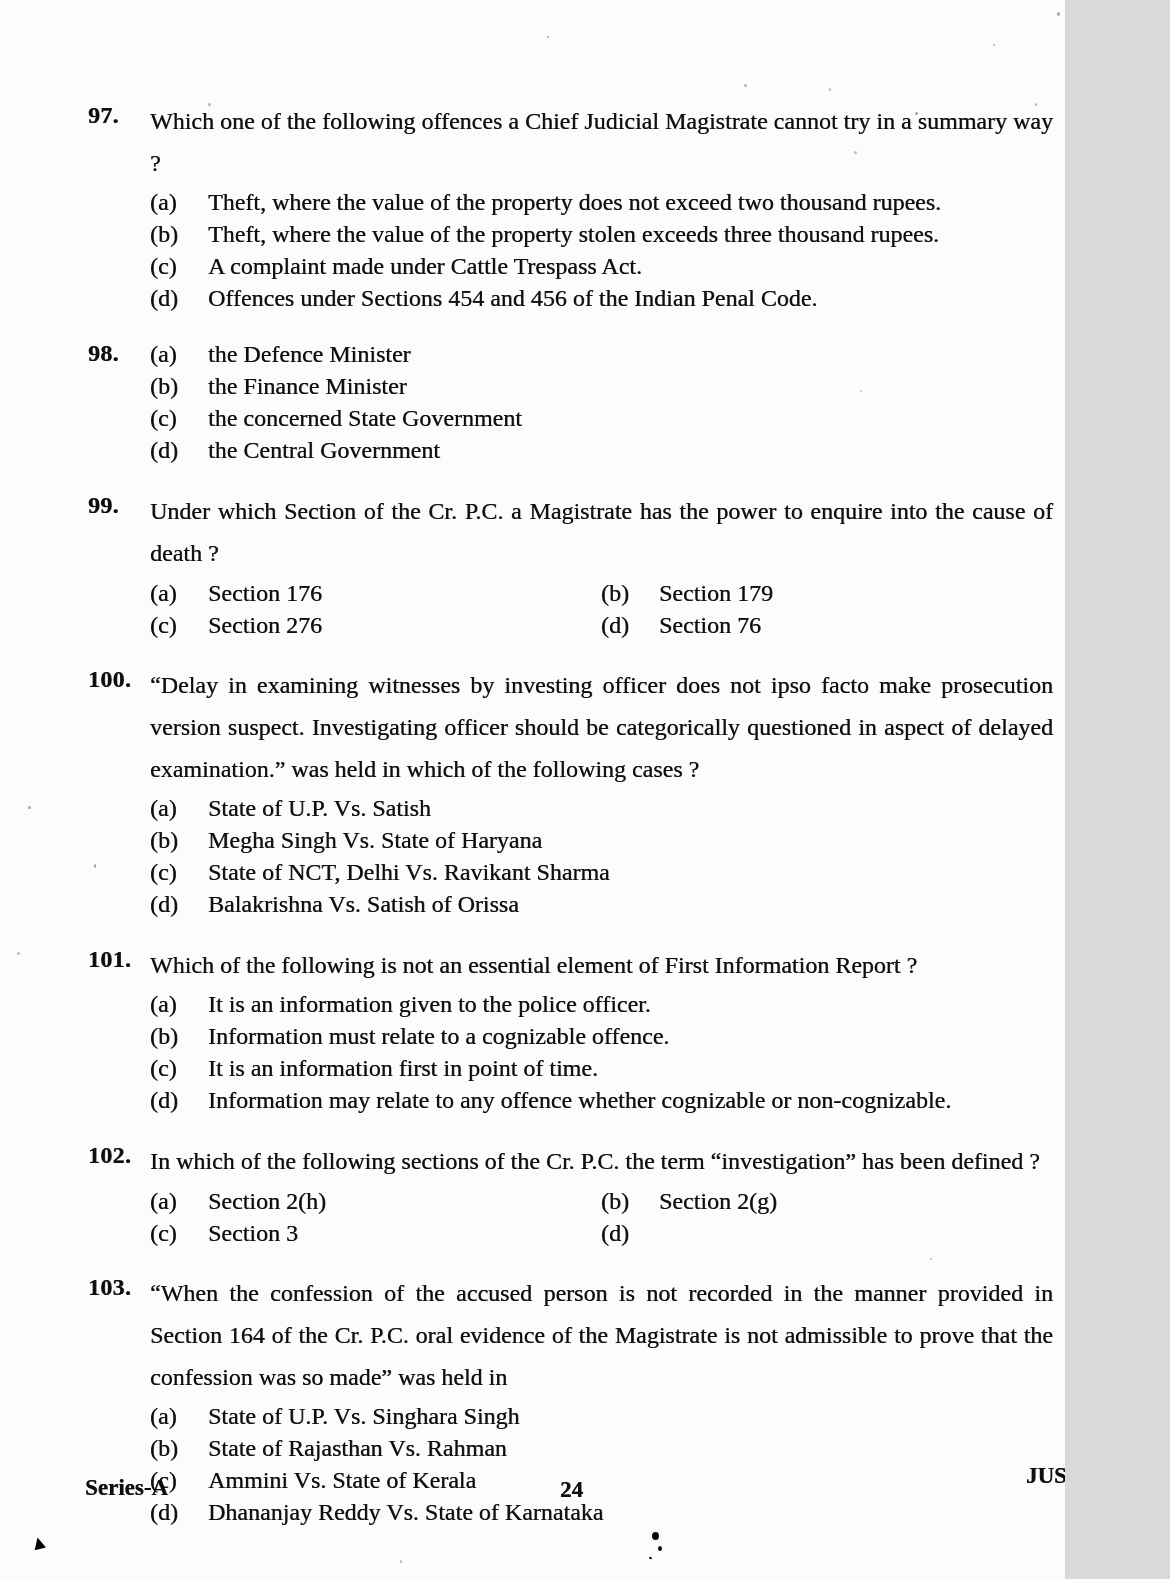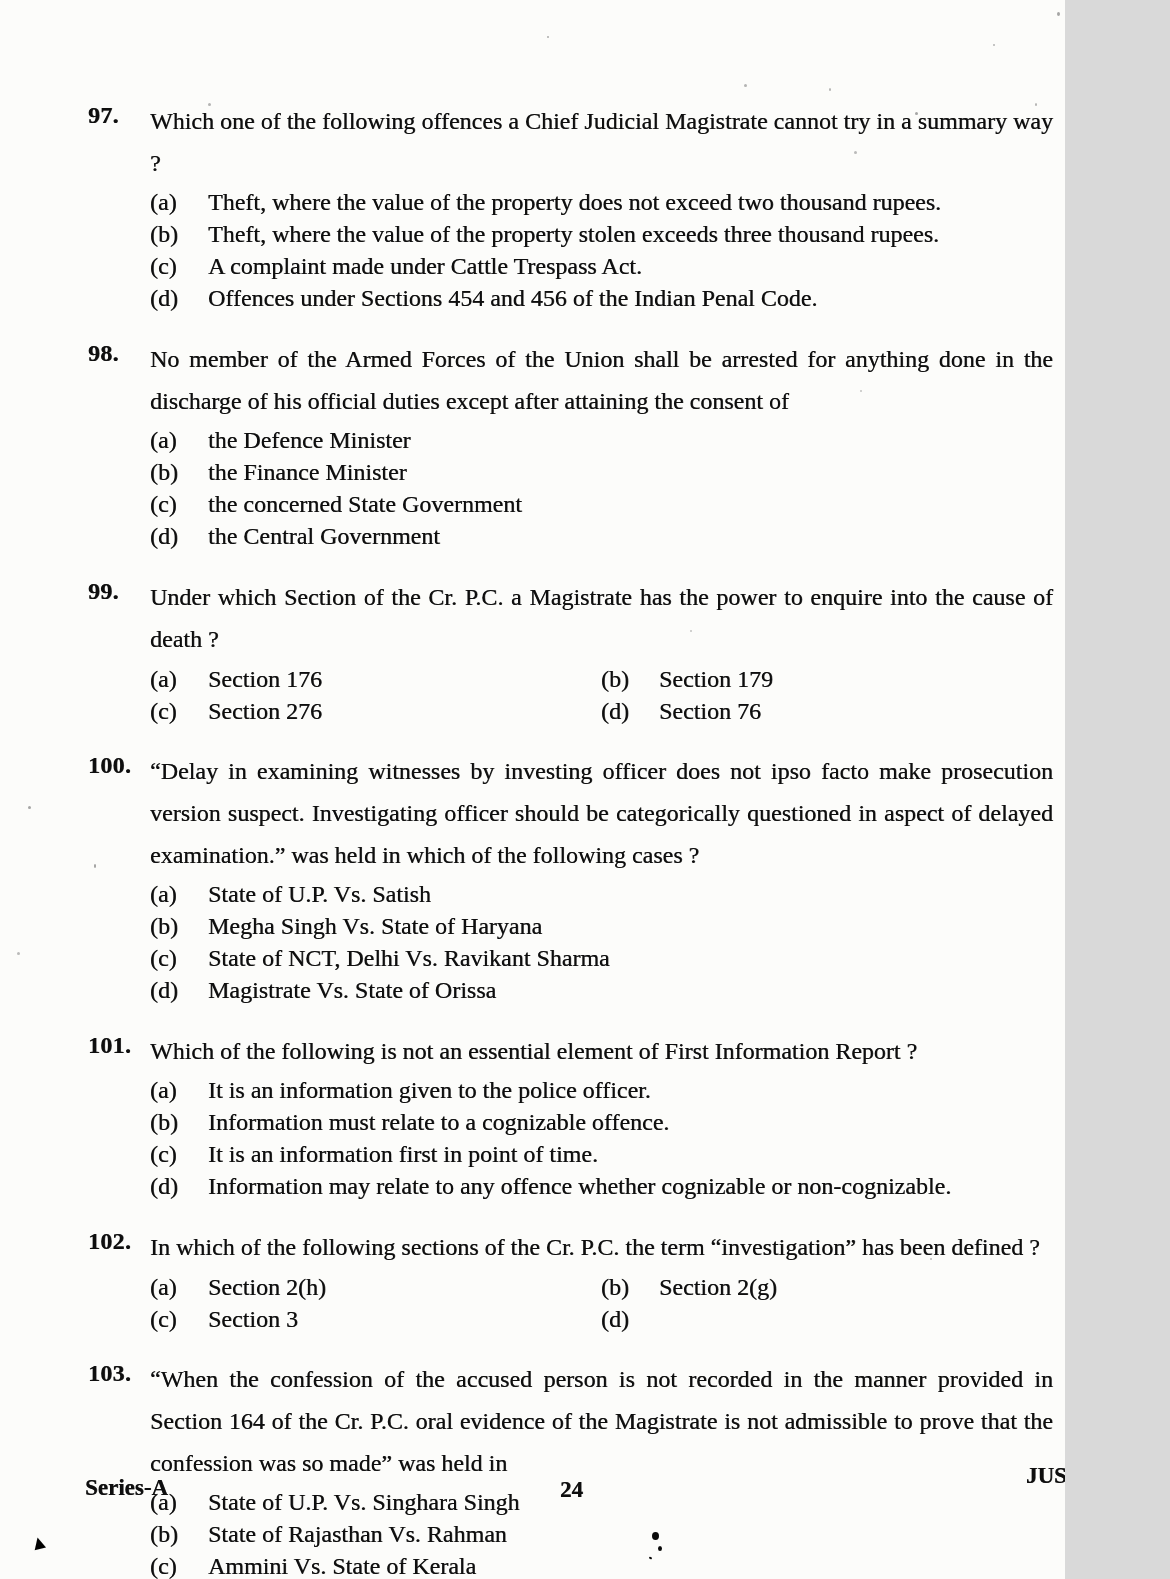--- a/index.html
+++ b/index.html
@@ -61,21 +61,20 @@
         </div>
         <div class="option">
           <span class="letter">(d)</span>
           <span class="otext">Offences under Sections 454 and 456 of the Indian Penal Code.</span>
         </div>
       </div>
     </div>
 
     <div class="question">
       <div class="qnum">98.</div>
-      <div class="qtext">No member of the Armed Forces of the Union shall be arrested for anything done in the discharge of his official duties except after attaining the consent of</div>
       <div class="options">
         <div class="option">
           <span class="letter">(a)</span>
           <span class="otext">the Defence Minister</span>
         </div>
         <div class="option">
           <span class="letter">(b)</span>
           <span class="otext">the Finance Minister</span>
         </div>
         <div class="option">
@@ -123,21 +122,21 @@
         <div class="option">
           <span class="letter">(b)</span>
           <span class="otext">Megha Singh Vs. State of Haryana</span>
         </div>
         <div class="option">
           <span class="letter">(c)</span>
           <span class="otext">State of NCT, Delhi Vs. Ravikant Sharma</span>
         </div>
         <div class="option">
           <span class="letter">(d)</span>
-          <span class="otext">Magistrate Vs. State of Orissa</span>
+          <span class="otext">Balakrishna Vs. Satish of Orissa</span>
         </div>
       </div>
     </div>
 
     <div class="question">
       <div class="qnum">101.</div>
       <div class="qtext">Which of the following is not an essential element of First Information Report ?</div>
       <div class="options">
         <div class="option">
           <span class="letter">(a)</span>

